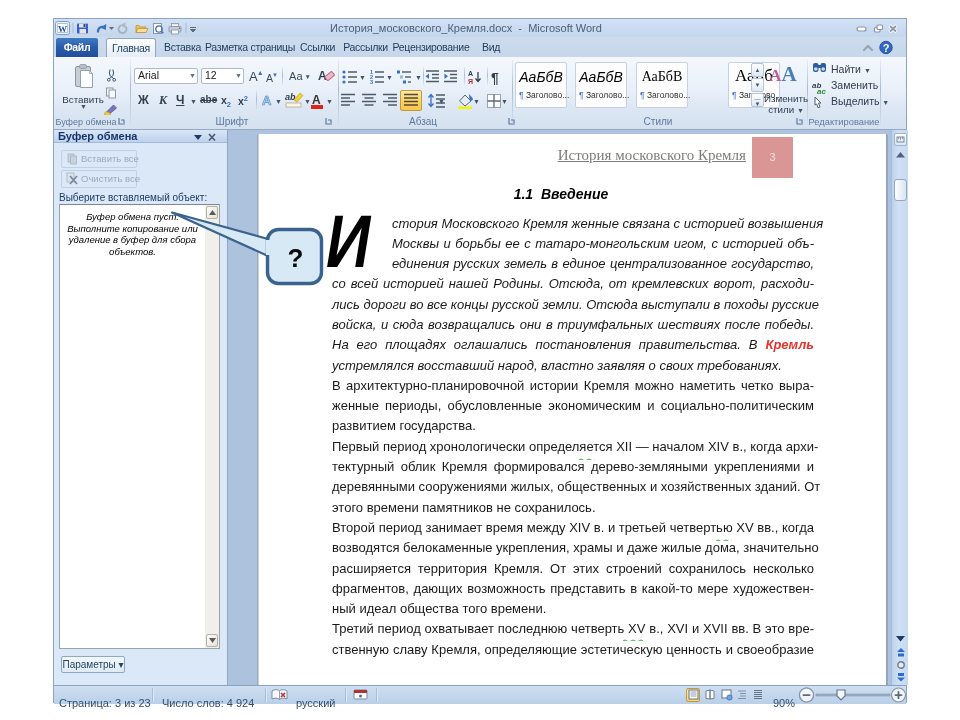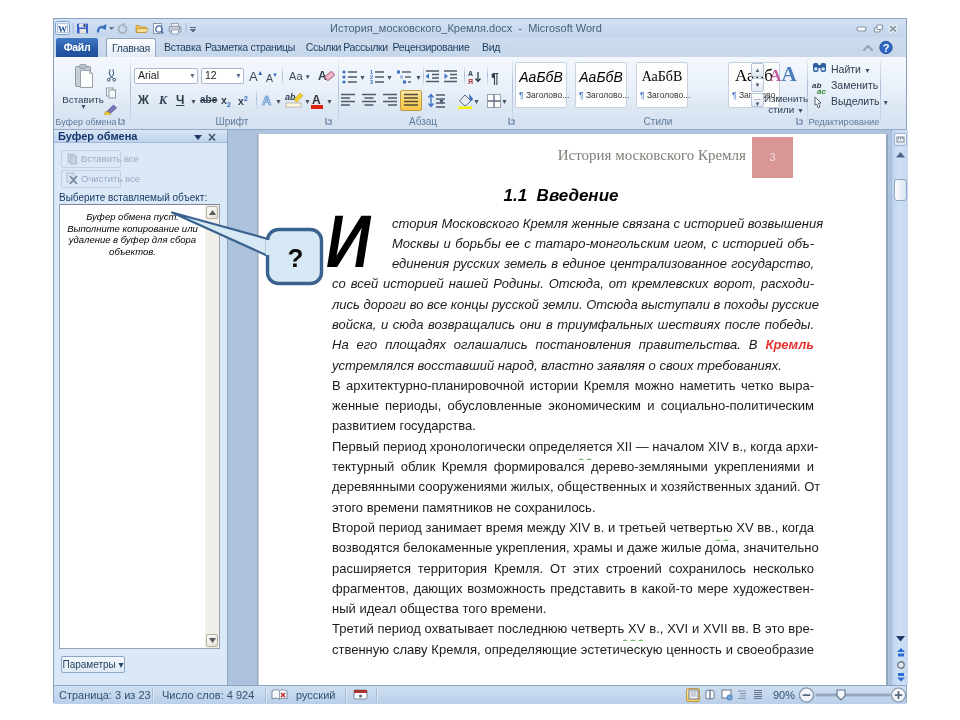--- a/index.html
+++ b/index.html
@@ -25,44 +25,44 @@
 .cbo{position:absolute;height:16px;background:#fff;border:1px solid #aebacb;border-radius:2px;font-size:10.5px;color:#222;line-height:13px;padding-left:3px;}
 .cbo .da{position:absolute;right:1px;top:0px;color:#5e6f85;font-size:7px;}
 .ric{position:absolute;}
 .dar{position:absolute;font-size:7px;color:#43536b;}
 
 #main{position:absolute;left:0;top:111px;width:100%;height:555px;background:#adc3dd;}
 
 #pane{position:absolute;left:0;top:0;width:174px;height:555px;background:#dbe8f7;border-right:1px solid #8da8c6;}
 #panehdr{position:absolute;left:0;top:0;width:100%;height:13px;background:linear-gradient(#d9e6f6,#bed2ec);border-bottom:1px solid #a3b9d7;}
 #panehdr .t{position:absolute;left:4px;top:0px;font-size:11px;font-weight:bold;color:#17356b;}
-.panebtn{position:absolute;left:7px;width:60px;height:18px;border:1px solid #c3d0e2;border-radius:2px;font-size:9.5px;color:#9aa9bf;white-space:nowrap;}
+.panebtn{position:absolute;left:7px;width:76px;height:18px;border:1px solid #c3d0e2;border-radius:2px;font-size:9.5px;color:#9aa9bf;white-space:nowrap;}
 #sel-label{position:absolute;left:5px;top:62px;font-size:10px;color:#1c3c66;white-space:nowrap;}
 #listbox{position:absolute;left:5px;top:74px;width:161px;height:445px;background:#fff;border:1px solid #98a3ad;border-top-color:#7d8893;}
 #lbtext{position:absolute;left:0px;top:6px;width:145px;font-size:9.5px;font-style:italic;color:#000;text-align:center;line-height:11.5px;}
 #lbscroll{position:absolute;right:0;top:0;width:14px;height:100%;background:#f1efe9;}
 .sbtn{position:absolute;left:1px;width:12px;height:13px;background:linear-gradient(135deg,#fdfdfb,#e4e1d5);border:1px solid #b5b2a5;border-radius:2px;}
 .sbtn svg{display:block;margin:3px auto 0;}
 #params{position:absolute;left:7px;top:526px;width:64px;height:17px;white-space:nowrap;border:1px solid #8da8c6;background:linear-gradient(#f2f7fc,#dfeaf6);border-radius:2px;font-size:10px;color:#27455f;line-height:15px;text-align:center;}
 
 #docarea{position:absolute;left:175px;top:0;width:662px;height:555px;background:#adc3dd;}
 #page{position:absolute;left:29px;top:4px;width:628px;height:551px;background:#fff;
   border-left:1px solid #c9d1db;box-shadow:1px 0 0 #8fa2bb,2px 1px 0 rgba(120,140,165,.5),-1px 0 0 #99a9c0;}
 
 #vscroll{position:absolute;left:837px;top:0;width:17px;height:555px;background:linear-gradient(90deg,#bcd2ec,#cfe0f4 40%,#c6d9f0);border-left:1px solid #a7bcd8;}
 .vsb{position:absolute;left:2px;width:13px;text-align:center;}
 
 #status{position:absolute;left:0;top:666px;width:100%;height:19px;background:linear-gradient(#cfdff2,#b9cfe9);border-top:1px solid #8ba4c4;font-size:11px;color:#33516f;}
 .ssep{position:absolute;top:2px;height:14px;width:1px;background:#aabdd3;box-shadow:1px 0 0 #dde8f4;}
-.stxt{position:absolute;top:3px;}
+.stxt{position:absolute;top:11px;}
 .vbtn{position:absolute;top:2px;width:14px;height:14px;border:1px solid transparent;border-radius:2px;}
 
-#hdrline{position:absolute;left:0;top:13px;width:487px;text-align:right;font-family:"Liberation Serif",serif;font-size:15px;color:#7e7e78;}
+#hdrline{position:absolute;left:0;top:13px;width:487px;text-align:right;font-family:"Liberation Serif",serif;font-size:15px;color:#7e7e78;text-decoration:underline;}
 #pgnum{position:absolute;left:493px;top:3px;width:41px;height:41px;background:#d99694;color:#f4e0e0;font-size:11px;text-align:center;line-height:41px;}
-#h11{position:absolute;left:0;top:52px;width:604px;text-align:center;font-size:17px;font-weight:bold;font-style:italic;color:#000;}
+#h11{position:absolute;left:0;top:52px;width:604px;text-align:center;font-size:14px;font-weight:bold;font-style:italic;color:#000;}
 #body{position:absolute;left:73px;top:79.5px;width:482px;font-size:13px;color:#1a1a1a;}
 .ln{height:20.3px;line-height:20.3px;white-space:nowrap;overflow:visible;}
 .j{text-align:justify;text-align-last:justify;}
 .it{font-style:italic;}
 .ind{padding-left:60px;}
 #dropcap{position:absolute;left:67px;top:77px;font-size:75px;line-height:61px;font-weight:bold;font-style:italic;transform:scaleX(.82);transform-origin:left;}
 .red{color:#e53430;font-weight:bold;}
 .sq{position:absolute;height:2px;}
 </style></head>
 <body>
@@ -110,21 +110,21 @@
       </g>
       <path d="M33.5,6.5 L40.5,13 M40.5,6.5 L33.5,13" stroke="#fdfdfd" stroke-width="3.4"></path>
       <path d="M34,7 L40,12.5 M40,7 L34,12.5" stroke="#8a97a6" stroke-width="1.7"></path>
     </svg>
   </div>
   <div id="tabrow">
     <div class="tab" id="tab-file" style="left:2px;width:42px;font-weight:bold;">Файл</div>
     <div class="tab" id="tab-home" style="left:52px;width:50px;">Главная</div>
     <div class="tab" style="left:104px;width:49px;">Вставка</div>
     <div class="tab" style="left:148px;width:96px;">Разметка страницы</div>
-    <div class="tab" style="left:240px;width:47px;text-align:right;">Ссылки</div>
+    <div class="tab" style="left:240px;width:47px;">Ссылки</div>
     <div class="tab" style="left:287px;width:49px;">Рассылки</div>
     <div class="tab" style="left:336px;width:82px;">Рецензирование</div>
     <div class="tab" style="left:422px;width:30px;">Вид</div>
     <svg width="45" height="20" style="position:absolute;right:0;top:0;">
       <path d="M3,13 L7,9 L11,13" fill="none" stroke="#9aa5b2" stroke-width="2.2" stroke-linecap="round" stroke-linejoin="round"></path>
       <circle cx="25" cy="10.5" r="6.2" fill="#3167c4" stroke="#2a55a0"></circle>
       <text x="25" y="14.5" font-size="11" font-weight="bold" fill="#fff" text-anchor="middle">?</text>
     </svg>
   </div>
   <div id="ribbon">

